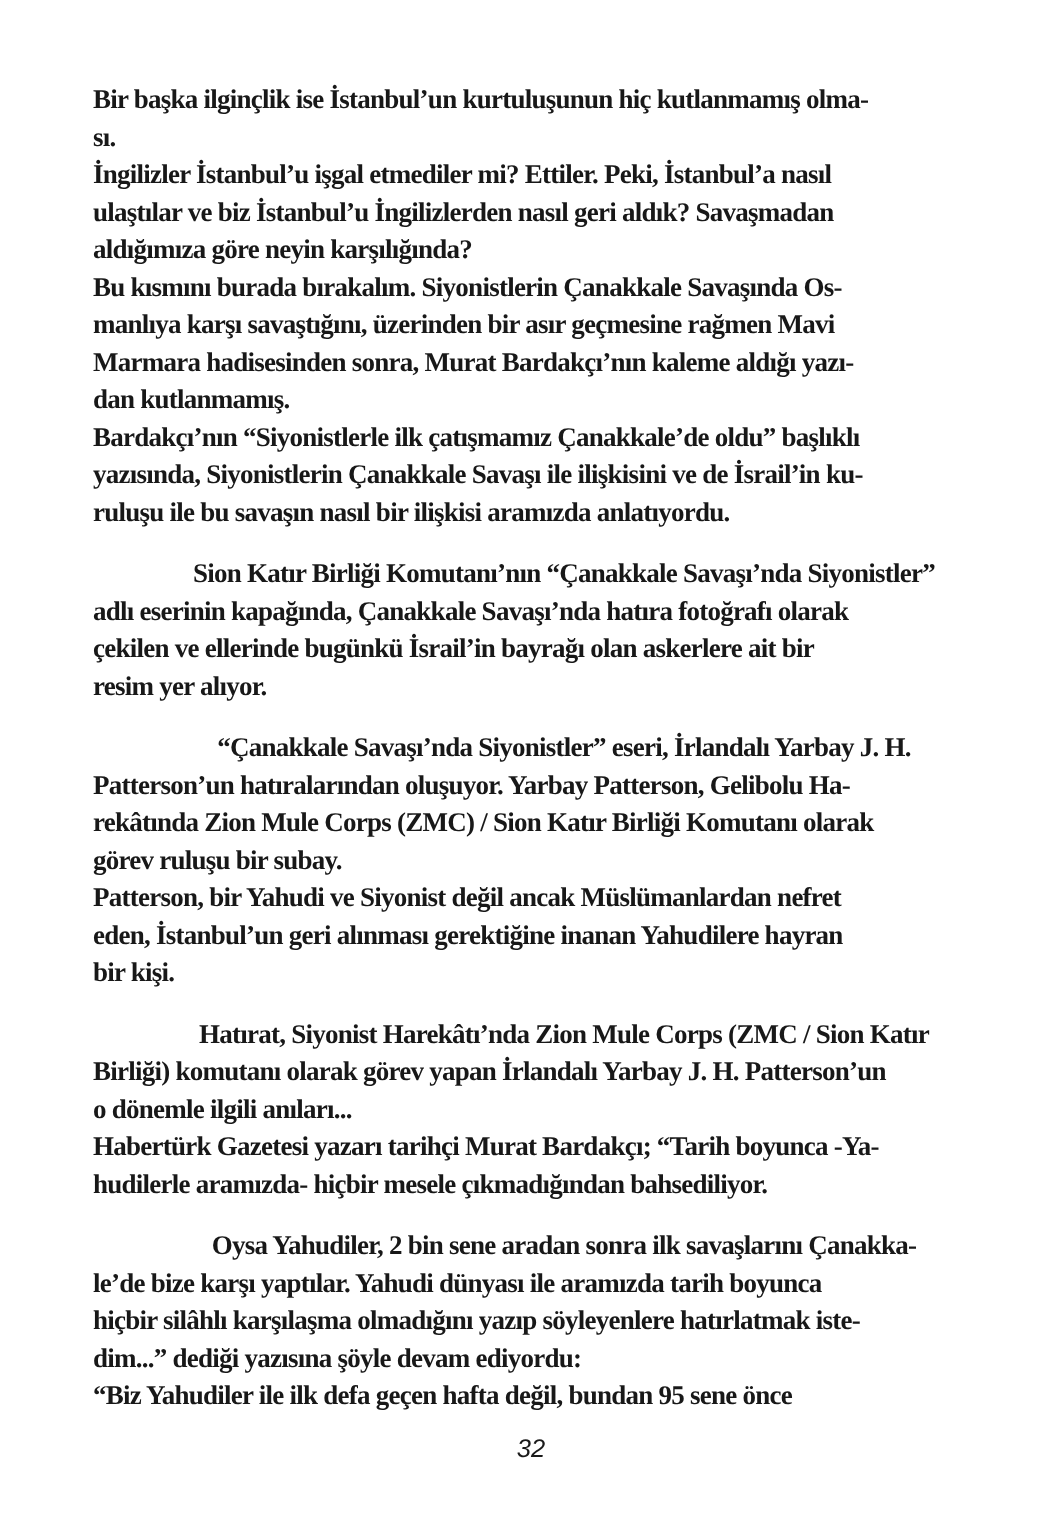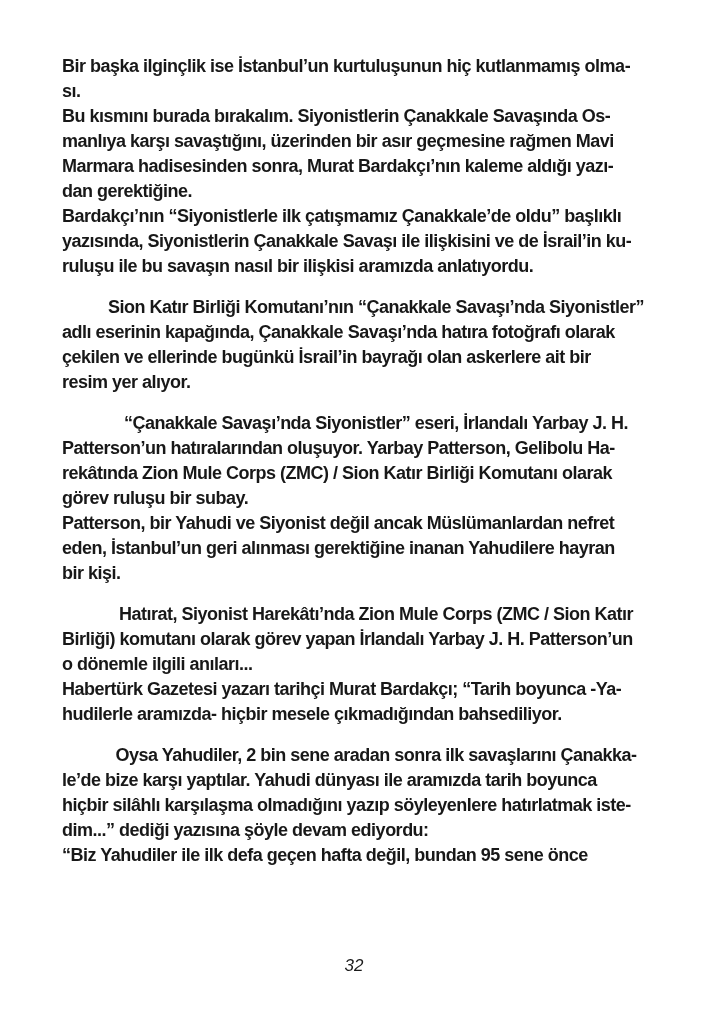--- a/index.html
+++ b/index.html
@@ -24,20 +24,21 @@
     font-size: 18px;
     line-height: 25px;
     font-weight: 700;
     letter-spacing: -0.5px;
     color: #181818;
     text-align: left;
   }
   .paragraph {
     margin: 0;
     padding: 0;
+    font-family: Liberation Serif, serif;
   }
   .paragraph.gap {
     margin-top: 16px;
   }
   .paragraph.indent .line:first-child {
     text-indent: 28px;
     text-align: center;
   }
   .line {
     white-space: nowrap;
@@ -58,24 +59,29 @@
 </head>
 <body>
 
 <div class="page">
   <main class="text-block">
       <div class="paragraph">
         <div class="line">Bir başka ilginçlik ise İstanbul’un kurtuluşunun hiç kutlanmamış olma-</div>
         <div class="line">sı.</div>
       </div>
       <div class="paragraph">
+        <div class="line">İngilizler İstanbul’u işgal etmediler mi? Ettiler. Peki, İstanbul’a nasıl</div>
+        <div class="line">ulaştılar ve biz İstanbul’u İngilizlerden nasıl geri aldık? Savaşmadan</div>
+        <div class="line">aldığımıza göre neyin karşılığında?</div>
+      </div>
+      <div class="paragraph">
         <div class="line">Bu kısmını burada bırakalım. Siyonistlerin Çanakkale Savaşında Os-</div>
         <div class="line">manlıya karşı savaştığını, üzerinden bir asır geçmesine rağmen Mavi</div>
         <div class="line">Marmara hadisesinden sonra, Murat Bardakçı’nın kaleme aldığı yazı-</div>
-        <div class="line">dan gerektiğine.</div>
+        <div class="line">dan kutlanmamış.</div>
       </div>
       <div class="paragraph">
         <div class="line">Bardakçı’nın “Siyonistlerle ilk çatışmamız Çanakkale’de oldu” başlıklı</div>
         <div class="line">yazısında, Siyonistlerin Çanakkale Savaşı ile ilişkisini ve de İsrail’in ku-</div>
         <div class="line">ruluşu ile bu savaşın nasıl bir ilişkisi aramızda anlatıyordu.</div>
       </div>
       <div class="paragraph gap indent">
         <div class="line">Sion Katır Birliği Komutanı’nın “Çanakkale Savaşı’nda Siyonistler”</div>
         <div class="line">adlı eserinin kapağında, Çanakkale Savaşı’nda hatıra fotoğrafı olarak</div>
         <div class="line">çekilen ve ellerinde bugünkü İsrail’in bayrağı olan askerlere ait bir</div>

